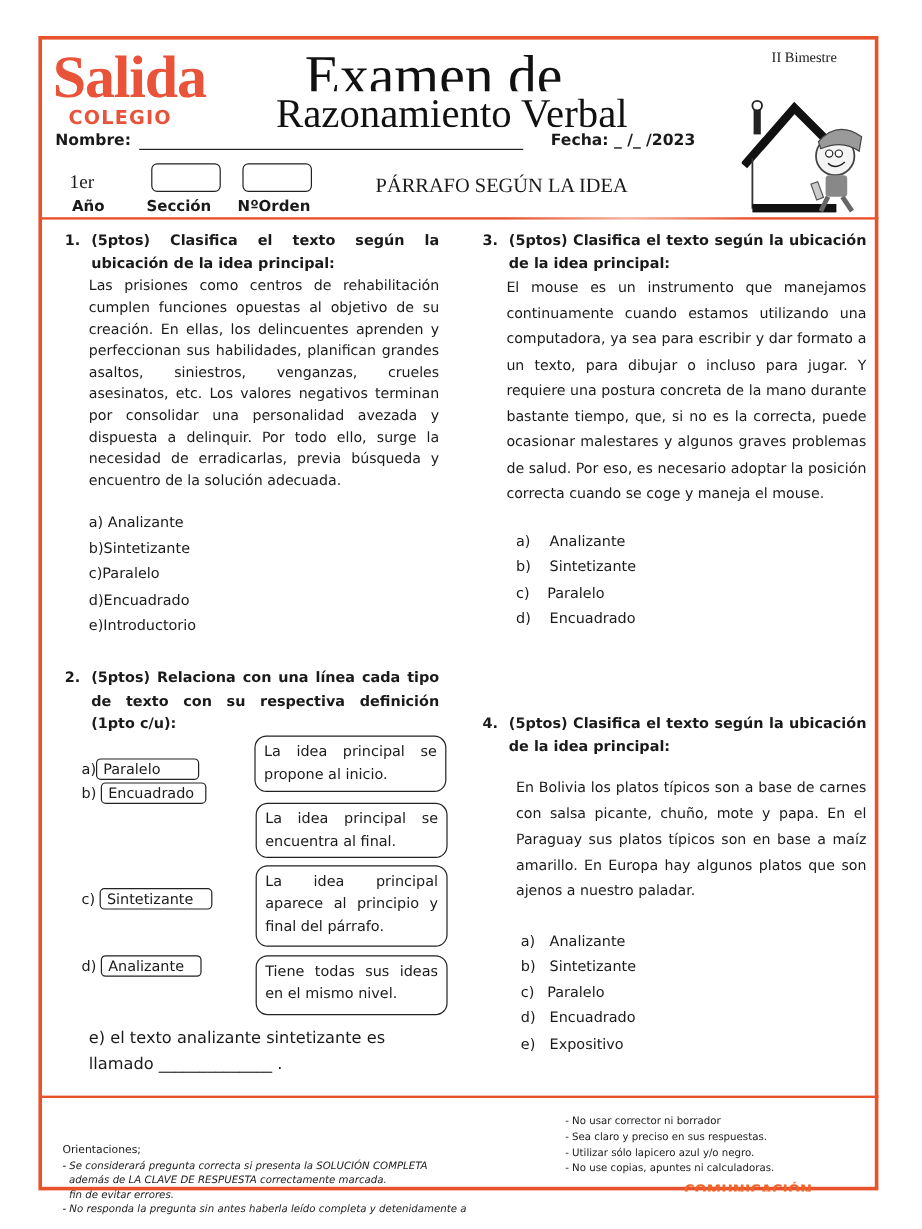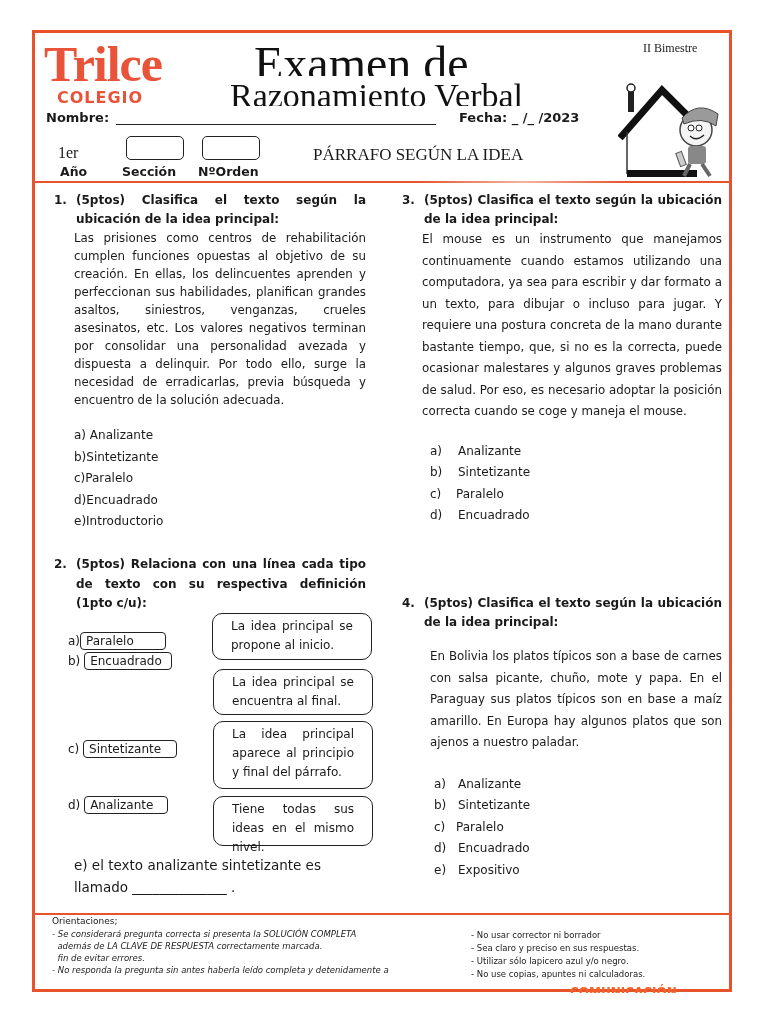--- a/index.html
+++ b/index.html
@@ -37,33 +37,33 @@
   .house { left:618px; top:72px; width:110px; height:108px; }
   
   .q-head { font-weight:bold; font-size:12px; line-height:19px; text-align:justify; }
   .q-head .num { display:inline-block; width:22px; }
   .para { font-size:11.8px; line-height:18px; text-align:justify; }
   .para.wide { line-height:21.5px; }
   .opt { font-size:12px; line-height:21.5px; }
   .col1 { left:54px; width:312px; }
   .col2 { left:402px; width:320px; }
   .pill { border:1.5px solid #222; border-radius:4px; padding:0 5px; font-size:12px; line-height:16px; display:inline-block; }
-  .def { border:1.5px solid #222; border-radius:10px; padding:3px 18px; box-sizing:border-box;
+  .def { border:1.5px solid #222; border-radius:10px; padding:3px 7px; box-sizing:border-box;
          font-size:12px; line-height:19px; text-align:justify; width:160px; }
   .footer-line { left:35px; top:913px; width:697px; height:2px; background:#e8532b; }
   .foot { font-size:8.5px; line-height:12px; font-style:italic; }
   .foot2 { font-size:8.5px; line-height:13px; }
   .comunic { left:570px; top:983px; font-weight:bold; font-size:12px; color:#f0632a; height:10px; overflow:hidden; line-height:18px; }
 </style>
 </head>
 <body>
 
 <div class="frame"></div>
 
-<div class="abs logo-main">Trilce</div>
+<div class="abs logo-main">Salida</div>
 <div class="abs logo-sub">COLEGIO</div>
 <div class="abs title1">Examen de Salida</div>
 <div class="abs title2">Razonamiento Verbal</div>
 <div class="abs bimestre">II Bimestre</div>
 
 <div class="abs house">
   <svg width="110" height="108" viewBox="0 0 110 108">
     <rect x="10" y="18" width="6" height="22" fill="#222"></rect>
     <circle cx="13" cy="16" r="4" fill="#fff" stroke="#222" stroke-width="1.5"></circle>
     <polyline points="2,66 44,18 88,62" fill="none" stroke="#111" stroke-width="7" stroke-linejoin="miter"></polyline>
@@ -161,21 +161,21 @@
   <div style="margin-left:32px; margin-top:20px;">
     <div class="opt"><span style="display:inline-block;width:24px;">a)</span><span>Analizante</span></div>
     <div class="opt"><span style="display:inline-block;width:24px;">b)</span><span>Sintetizante</span></div>
     <div class="opt"><span style="display:inline-block;width:22px;">c)</span><span>Paralelo</span></div>
     <div class="opt"><span style="display:inline-block;width:24px;">d)</span><span>Encuadrado</span></div>
     <div class="opt"><span style="display:inline-block;width:24px;">e)</span><span>Expositivo</span></div>
   </div>
 </div>
 
 <div class="abs footer-line"></div>
-<div class="abs" style="left:52px; top:915px; width:390px;">
+<div class="abs" style="left:52px; top:953px; width:390px;">
   <div class="foot2" style="font-size:9px;">Orientaciones;</div>
   <div class="foot" style="white-space:pre;">- Se considerará pregunta correcta si presenta la SOLUCIÓN COMPLETA</div>
   <div class="foot" style="white-space:pre;">  además de LA CLAVE DE RESPUESTA correctamente marcada.</div>
   <div class="foot" style="white-space:pre;">  fin de evitar errores.</div>
   <div class="foot" style="white-space:pre;">- No responda la pregunta sin antes haberla leído completa y detenidamente a</div>
 </div>
 <div class="abs" style="left:471px; top:929px; width:250px;">
   <div class="foot2">- No usar corrector ni borrador</div>
   <div class="foot2">- Sea claro y preciso en sus respuestas.</div>
   <div class="foot2">- Utilizar sólo lapicero azul y/o negro.</div>

